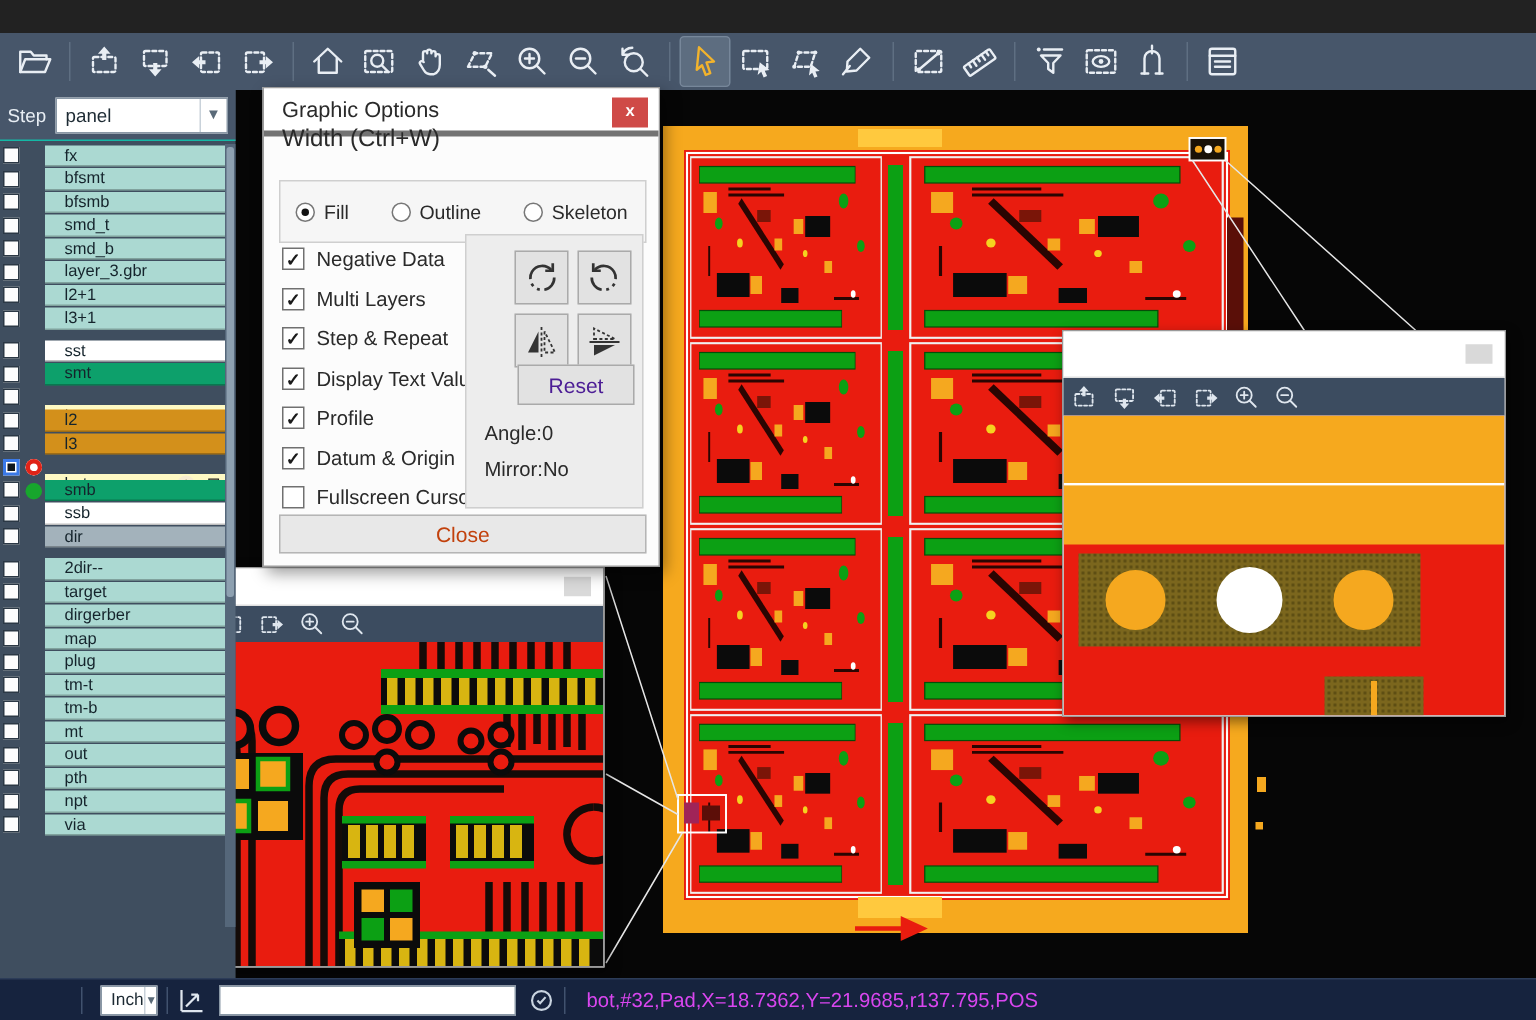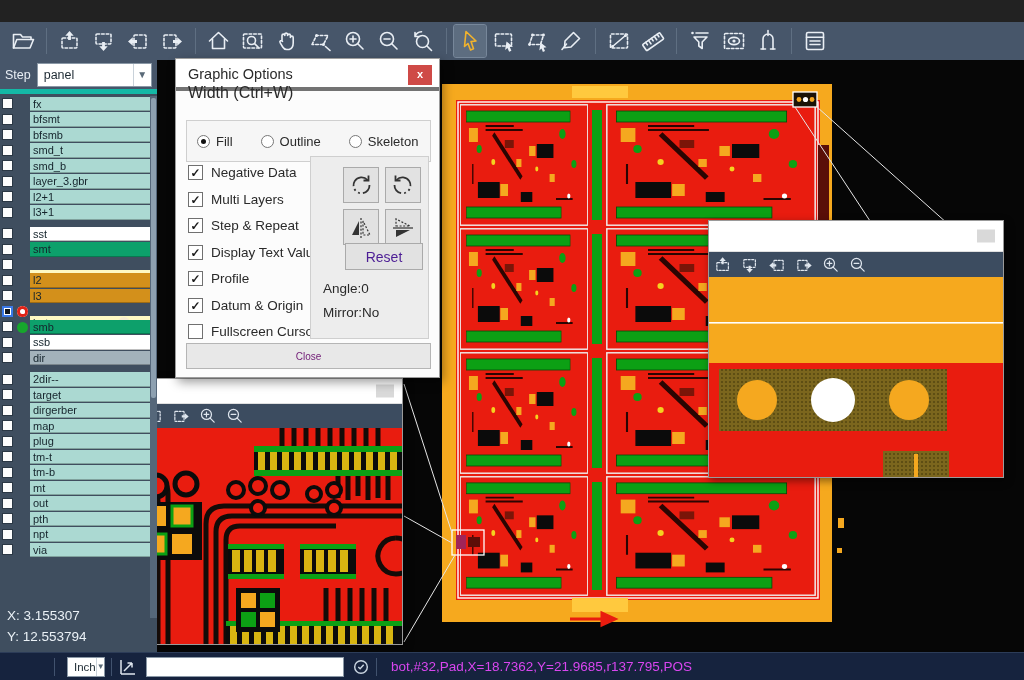--- a/index.html
+++ b/index.html
@@ -18,41 +18,41 @@
     background:#47566a; display:flex; align-items:center; padding-left:6px; }
   .tbtn { width:32px; height:32px; display:flex; align-items:center; justify-content:center;
     margin:0 1px; border-radius:2px; }
   .tbtn.active { background:#5d6d80; outline:1px solid #77879a; }
   .tsep { width:1px; height:26px; background:#5f6f82; margin:0 6px; }
   .tbtn svg { display:block; }
   
   #sidebar { position:absolute; left:0; top:60px; width:157px; height:592px; background:#4252624; }
   #sidebar { background:#3f4e5f; }
   #steprow { position:absolute; left:0; top:0; width:157px; height:34px; background:#47566a;
-    display:flex; align-items:center; border-bottom:5px solid #14b8a6; }
+    display:flex; align-items:center; border-bottom:1px solid #14b8a6; }
   #steprow .steplabel { color:#e8eef4; font-size:12.5px; padding:0 6px 0 5px; }
   .fakesel { background:#fff; border:1px solid #8a98a6; height:24px; display:flex; align-items:center;
     justify-content:space-between; font-size:12.5px; color:#1d2a33; padding-left:6px; }
   #step-select { width:115px; }
   .fakesel .chev { width:18px; height:100%; display:flex; align-items:center; justify-content:center;
     border-left:1px solid #c9d2da; color:#5a6a78; font-size:10px; }
   #layerlist { position:absolute; left:0; top:36px; width:150px; }
   .lgroup { margin-bottom:6px; }
   .lrow { position:relative; height:15.5px; display:flex; align-items:center; }
   .lcb { position:absolute; left:2px; top:2px; width:11px; height:11px; background:#fdfdfd;
     border:1px solid #2b3845; }
   .lcb.sel { border:2px solid #3a79e8; background:#fff; }
   .lcb.sel::after { content:""; position:absolute; left:1px; top:1px; right:1px; bottom:1px; background:#10161c; }
   .ldot { position:absolute; left:17px; top:2.5px; width:11px; height:11px; border-radius:50%; }
   .ldot.red { background:#e02317; box-shadow:inset 0 0 0 3px #e02317, inset 0 0 0 10px #fff; }
   .ldot.red::after { content:""; position:absolute; left:3.5px; top:3.5px; width:4px; height:4px;
     background:#fff; border-radius:50%; }
   .ldot.green { background:#17a62d; }
   .lname { position:absolute; left:30px; top:0.5px; width:120px; height:14.5px; line-height:14.5px;
-    font-size:11px; color:#15242c; padding-left:3px; border-bottom:1px solid rgba(0,0,0,.25);
+    font-size:11px; color:#15242c; padding-left:13px; border-bottom:1px solid rgba(0,0,0,.25);
     white-space:nowrap; overflow:hidden; }
   .c-cyan { background:#abd9d2; } .c-white { background:#ffffff; }
   .c-green { background:#0da06b; } .c-orange { background:#fef9c3;margin-top:12px; }
   .c-amber { background:#d3901b; } .c-gray { background:#a3b2bb; }
   .lbadge { position:absolute; right:20px; top:1px; width:12px; height:12px; border-radius:50%;
     background:#f7ecd0; color:#57410d; font-size:9px; text-align:center; line-height:12px; }
   .lgridic { position:absolute; right:3px; top:0; font-size:11px; color:#222; }
   #scrollbar { position:absolute; right:0; top:36px; width:7px; height:522px; background:#55direct; }
   #scrollbar { background:#55URES; background:#556activ; background:#55677a; }
   #scrollthumb { position:absolute; left:1px; top:2px; width:5px; height:300px; background:#8da0b0; border-radius:2px; }
@@ -87,21 +87,21 @@
   .cbx { width:15px; height:15px; border:1px solid #707070; background:#fff; font-size:12px; font-weight:bold;
     color:#1a1a1a; text-align:center; line-height:14px; }
   #dlg-panel { position:absolute; left:134px; top:97px; width:119px; height:183px; background:#ededed;
     border:1px solid #cfcfcf; }
   .xfbtn { position:absolute; width:36px; height:36px; background:#e2e2e2; border:1px solid #aaa;
     display:flex; align-items:center; justify-content:center; }
   #dlg-reset { position:absolute; left:34px; top:86px; width:78px; height:27px; background:#e2e2e2;
     border:1px solid #aaa; text-align:center; line-height:26px; font-size:14px; color:#4c1d95; }
   .dlg-info { position:absolute; left:12px; font-size:13.5px; color:#2a2a2a; }
   #dlg-closebtn { position:absolute; left:10px; top:284px; width:245px; height:26px; background:#e8e8e8;
-    border:1px solid #b5b5b5; text-align:center; line-height:25px; font-size:10px; color:#701a75; }
+    border:1px solid #b5b5b5; text-align:center; line-height:25px; font-size:14px; color:#c2410c; }
   
   #statusbar { position:absolute; left:0; top:652px; width:1024px; height:28px; background:#16233e;
     border-top:1px solid #2c3c58; display:flex; align-items:center;padding-left:48px; }
   .ssep { width:1px; height:18px; background:#41526e; margin:0 6px; }
   #unit-select { width:38px; height:20px; margin-left:6px; font-size:11.5px; }
   #unit-select .chev { width:13px; font-size:8px; }
   #cmd-input { width:198px; height:20px; border:1px solid #8a98a6; background:#fff; font-size:12px;
     padding:0 4px; font-family:"Liberation Sans",sans-serif; }
   #status-msg { color:#d946ef; font-size:13.5px; margin-left:8px; white-space:nowrap; }
 </style>
@@ -689,24 +689,20 @@
           </div>
           <div class="lrow">
             <span class="lcb"></span>
             <span class="lname c-cyan">via</span>
           </div>
         </div>
       </div>
     <div id="scrollbar">
         <div id="scrollthumb"></div>
       </div>
-    <div id="coords">
-      <div>X: 3.155307</div>
-      <div>Y: 12.553794</div>
-    </div>
   </div>
 
   <div id="dialog">
     <div id="dlg-title">
       <span class="txt">Graphic Options</span>
       <span id="dlg-close">x</span>
     </div>
     <div id="dlg-width-label">Width (Ctrl+W)</div>
     <div id="dlg-radiobox">
         <span class="radio-item" style="margin-left: 10px;">

